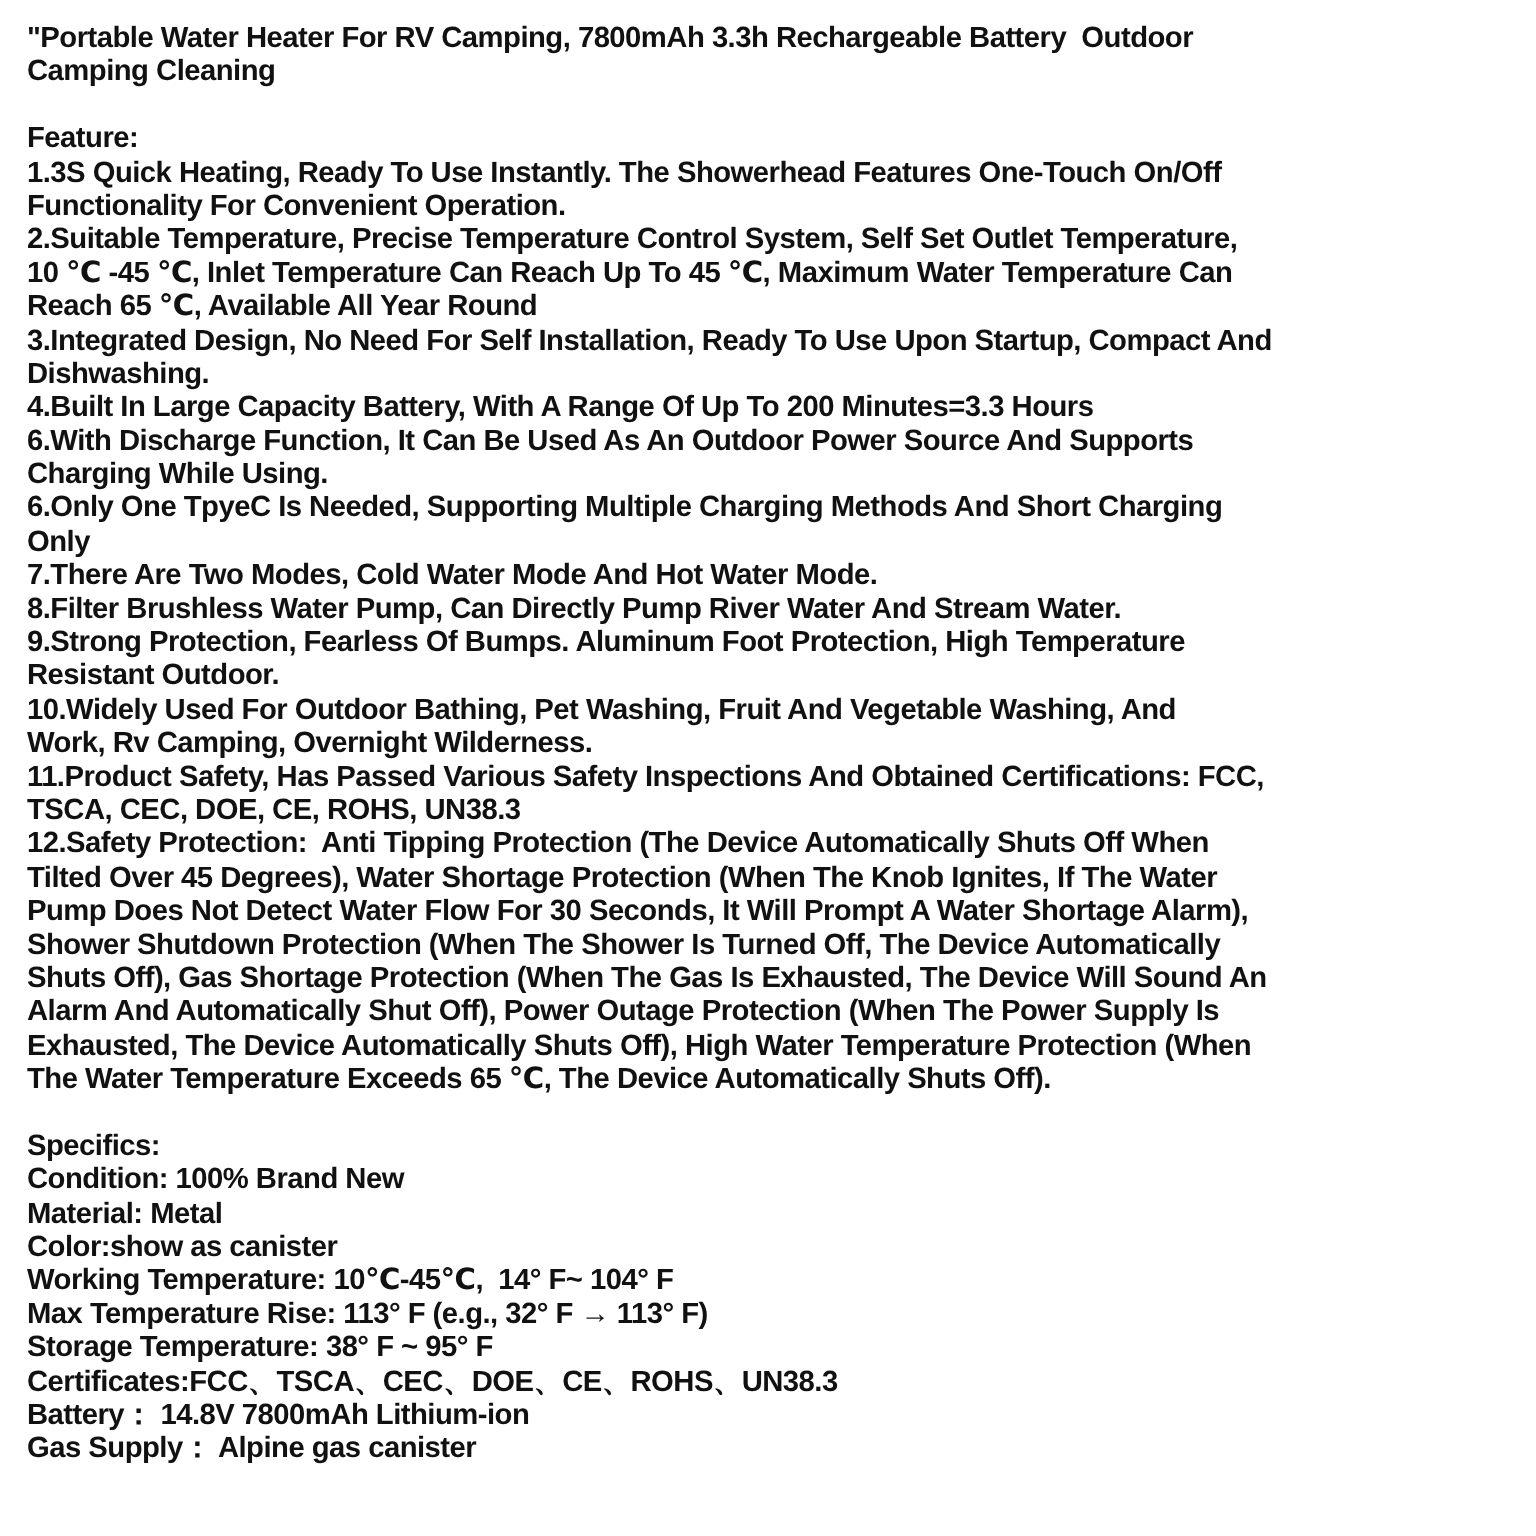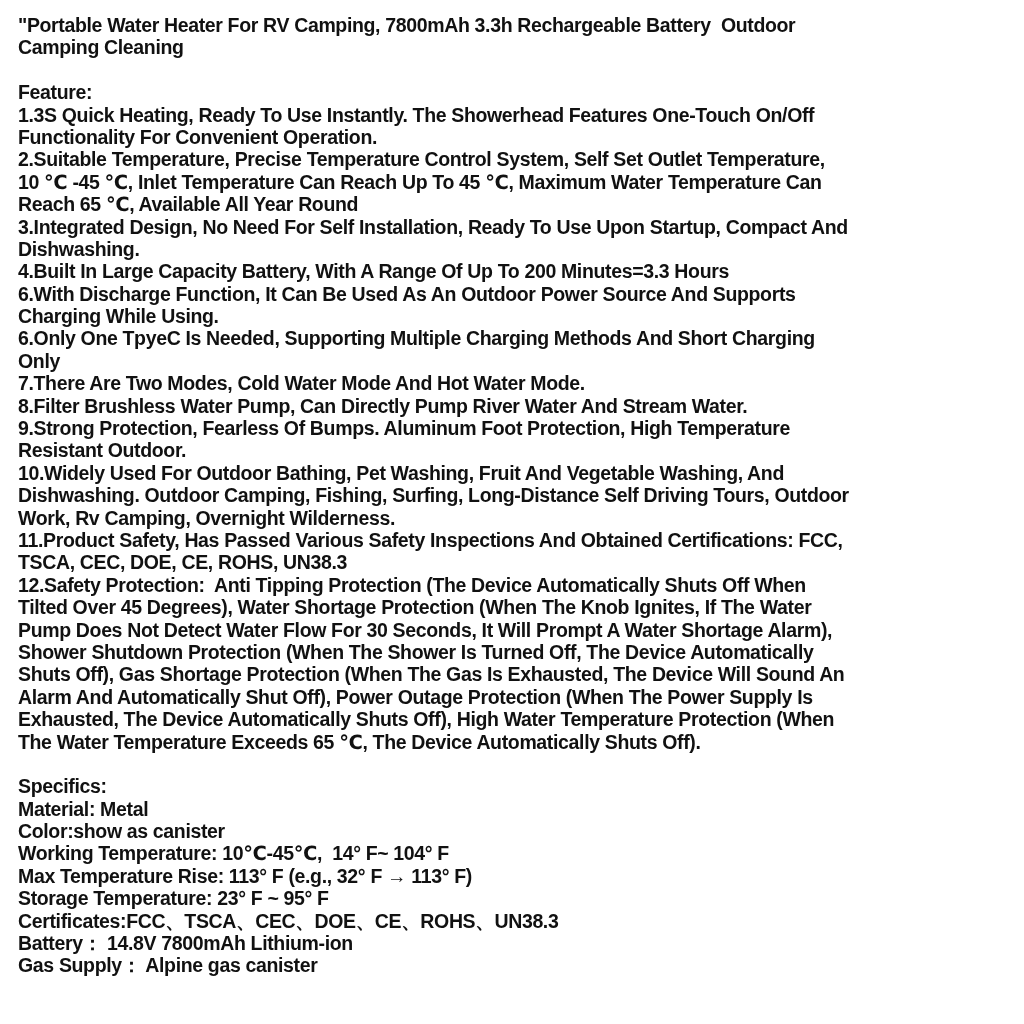--- a/index.html
+++ b/index.html
@@ -50,36 +50,36 @@
     <div class="line">4.Built In Large Capacity Battery, With A Range Of Up To 200 Minutes=3.3 Hours</div>
     <div class="line">6.With Discharge Function, It Can Be Used As An Outdoor Power Source And Supports</div>
     <div class="line">Charging While Using.</div>
     <div class="line">6.Only One TpyeC Is Needed, Supporting Multiple Charging Methods And Short Charging</div>
     <div class="line">Only</div>
     <div class="line">7.There Are Two Modes, Cold Water Mode And Hot Water Mode.</div>
     <div class="line">8.Filter Brushless Water Pump, Can Directly Pump River Water And Stream Water.</div>
     <div class="line">9.Strong Protection, Fearless Of Bumps. Aluminum Foot Protection, High Temperature</div>
     <div class="line">Resistant Outdoor.</div>
     <div class="line">10.Widely Used For Outdoor Bathing, Pet Washing, Fruit And Vegetable Washing, And</div>
-    <div class="line">Dishwashing. Outdoor Camping, Fishing, Surfing, Long-Distance Self Driving Tours, Outdoor</div>
     <div class="line">Work, Rv Camping, Overnight Wilderness.</div>
     <div class="line">11.Product Safety, Has Passed Various Safety Inspections And Obtained Certifications: FCC,</div>
     <div class="line">TSCA, CEC, DOE, CE, ROHS, UN38.3</div>
     <div class="line">12.Safety Protection:  Anti Tipping Protection (The Device Automatically Shuts Off When</div>
     <div class="line">Tilted Over 45 Degrees), Water Shortage Protection (When The Knob Ignites, If The Water</div>
     <div class="line">Pump Does Not Detect Water Flow For 30 Seconds, It Will Prompt A Water Shortage Alarm),</div>
     <div class="line">Shower Shutdown Protection (When The Shower Is Turned Off, The Device Automatically</div>
     <div class="line">Shuts Off), Gas Shortage Protection (When The Gas Is Exhausted, The Device Will Sound An</div>
     <div class="line">Alarm And Automatically Shut Off), Power Outage Protection (When The Power Supply Is</div>
     <div class="line">Exhausted, The Device Automatically Shuts Off), High Water Temperature Protection (When</div>
     <div class="line">The Water Temperature Exceeds 65 ℃, The Device Automatically Shuts Off).</div>
     <div class="line"></div>
     <div class="line">Specifics:</div>
+    <div class="line">Condition: 100% Brand New</div>
     <div class="line">Material: Metal</div>
     <div class="line">Color:show as canister</div>
     <div class="line">Working Temperature: 10℃-45℃,  14° F~ 104° F</div>
     <div class="line">Max Temperature Rise: 113° F (e.g., 32° F → 113° F)</div>
-    <div class="line">Storage Temperature: 23° F ~ 95° F</div>
+    <div class="line">Storage Temperature: 38° F ~ 95° F</div>
     <div class="line">Certificates:FCC、TSCA、CEC、DOE、CE、ROHS、UN38.3</div>
     <div class="line">Battery： 14.8V 7800mAh Lithium-ion</div>
     <div class="line">Gas Supply： Alpine gas canister</div>
   </div>
 </div>
 
 </body></html>

